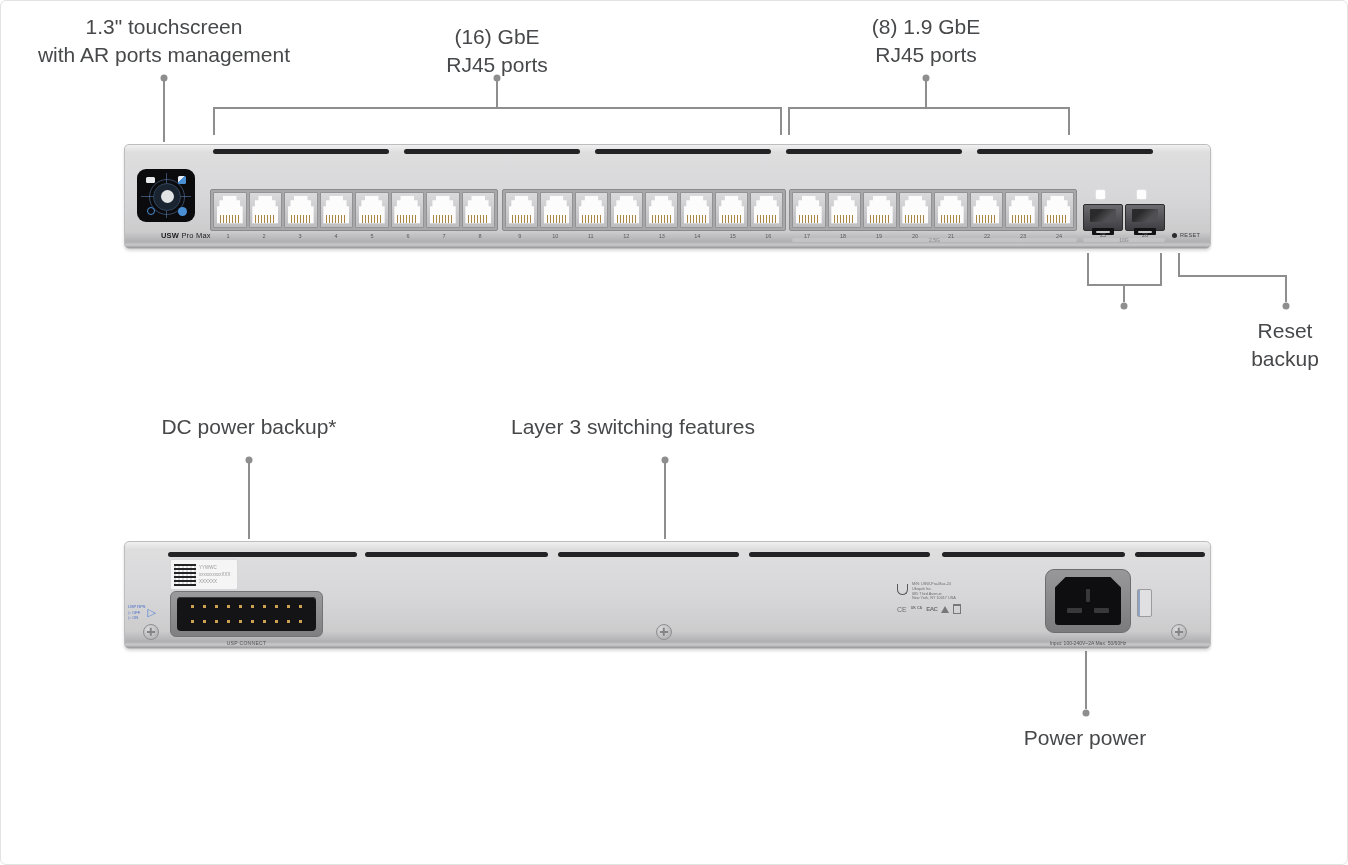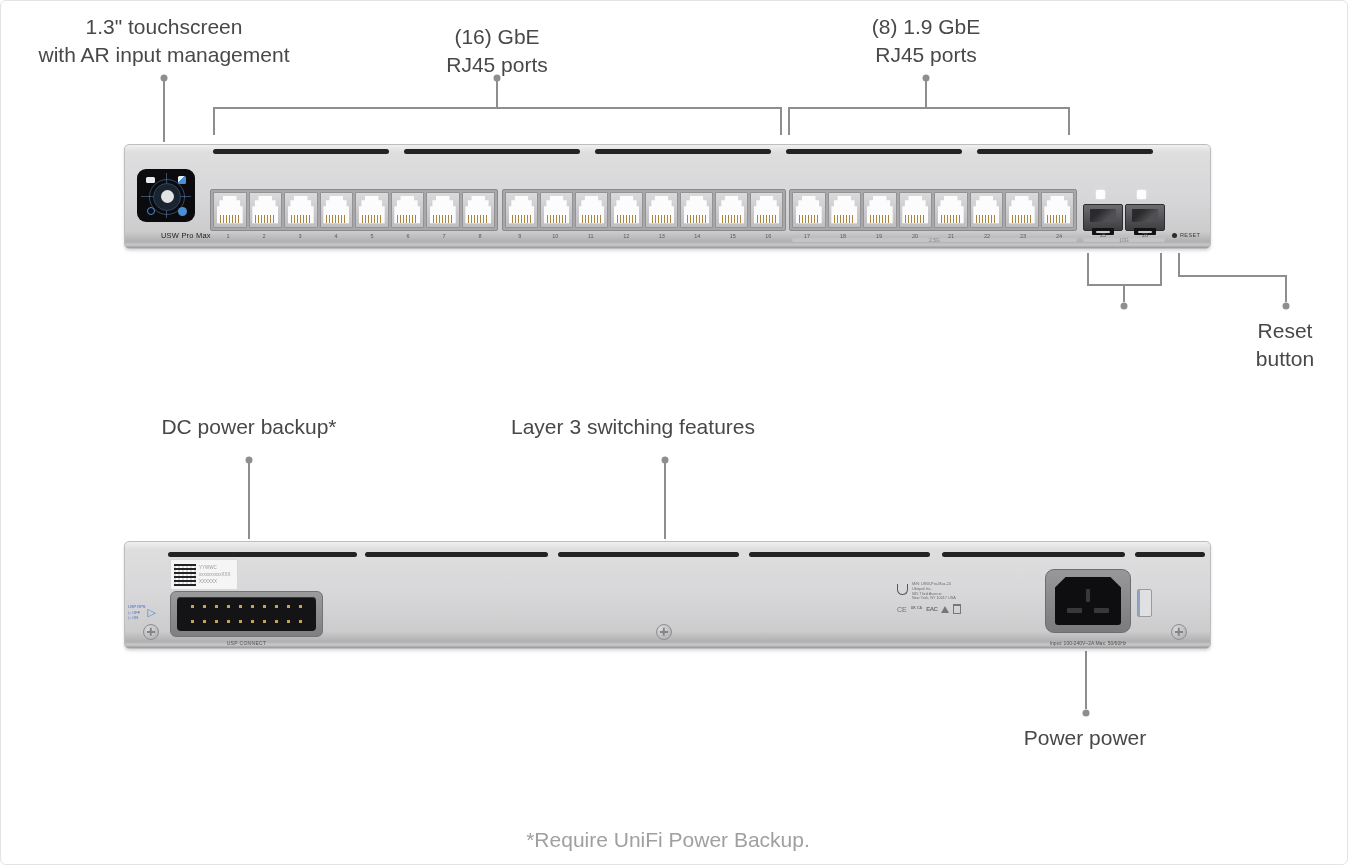--- a/index.html
+++ b/index.html
@@ -36,21 +36,21 @@
   .screen .cross-h{position:absolute;top:50%;left:4px;right:4px;height:1px;background:rgba(96,136,190,.55);}
   .screen .ring{position:absolute;left:50%;top:50%;width:34px;height:34px;margin:-17px 0 0 -17px;border:1px solid rgba(96,136,190,.5);border-radius:50%;}
   .screen .knob{position:absolute;left:50%;top:50%;width:26px;height:26px;margin:-13px 0 0 -13px;background:#1a2430;border:1px solid #31445c;border-radius:50%;}
   .screen .knob i{position:absolute;left:50%;top:50%;width:13px;height:13px;margin:-6.5px 0 0 -6.5px;background:#e2e3e5;border-radius:50%;}
   .scr-ic{position:absolute;}
   .ic-device{left:9px;top:8px;width:9px;height:6px;background:#e8e9ea;border-radius:1.5px;}
   .ic-thumb{left:41px;top:7px;width:8px;height:8px;border-radius:1.5px;background:linear-gradient(135deg,#e9eef4 42%,#4a8fd4 42%);}
   .ic-info{left:10px;top:38px;width:6px;height:6px;border:1.6px solid #4a8fd4;border-radius:50%;}
   .ic-blue{left:41px;top:38px;width:9px;height:9px;background:#4a8fd4;border-radius:50%;}
   .model{position:absolute;left:12px;top:86px;width:58px;text-align:center;font-size:7.5px;color:#1d1d1f;letter-spacing:.2px;white-space:nowrap;}
-  .model b{font-weight:normal;margin-left:24px;}
+  .model b{font-weight:bold;margin-left:24px;}
   
   .pgroup{position:absolute;top:44px;height:50px;}
   .ports-row{display:flex;gap:2px;height:42px;background:#a8a8ab;border:1px solid #8a8a8d;border-radius:2px;padding:2px;box-sizing:border-box;}
   .rj45{flex:1;position:relative;background:linear-gradient(180deg,#dadadc,#bebec0);border:1px solid #939396;border-radius:1px;}
   .rj45 .plug{
     position:absolute;left:9%;right:9%;top:8%;bottom:10%;background:#fcfcfd;
     clip-path:polygon(0 38%,10% 38%,10% 16%,24% 16%,24% 0,76% 0,76% 16%,90% 16%,90% 38%,100% 38%,100% 100%,0 100%);
     box-shadow:inset 0 -1px 0 #c9c9cb;
   }
   .rj45 .pins{
@@ -131,44 +131,43 @@
     <circle cx="248" cy="459" r="3.5" fill="#8e8e8e" stroke="none"></circle>
     <line x1="248" y1="462" x2="248" y2="538"></line>
     <circle cx="664" cy="459" r="3.5" fill="#8e8e8e" stroke="none"></circle>
     <line x1="664" y1="462" x2="664" y2="538"></line>
     <line x1="1085" y1="650" x2="1085" y2="708"></line>
     <circle cx="1085" cy="712" r="3.5" fill="#8e8e8e" stroke="none"></circle>
   </svg>
 
   <div class="callout" style="left:163px;top:12px">
     <span>1.3" touchscreen</span>
-      <span>with AR input management</span>
+      <span>with AR ports management</span>
   </div>
   <div class="callout" style="left:496px;top:22px">
     <span>(16) GbE</span>
       <span>RJ45 ports</span>
   </div>
   <div class="callout" style="left:925px;top:12px">
     <span>(8) 1.9 GbE</span>
       <span>RJ45 ports</span>
   </div>
   <div class="callout" style="left:1284px;top:316px">
     <span>Reset</span>
-      <span>button</span>
+      <span>backup</span>
   </div>
   <div class="callout" style="left:248px;top:412px">
     <span>DC power backup*</span>
   </div>
   <div class="callout" style="left:632px;top:412px">
     <span>Layer 3 switching features</span>
   </div>
   <div class="callout" style="left:1084px;top:723px">
     <span>Power power</span>
   </div>
-  <div class="footnote" style="left:667px;top:827px">*Require UniFi Power Backup.</div>
 
   <div class="chassis chassis-front">
     <div></div>
 
     <div class="screen">
       <i class="cross-v"></i>
       <i class="cross-h"></i>
       <i class="ring"></i>
       <span class="scr-ic ic-device"></span>
       <span class="scr-ic ic-thumb"></span>

